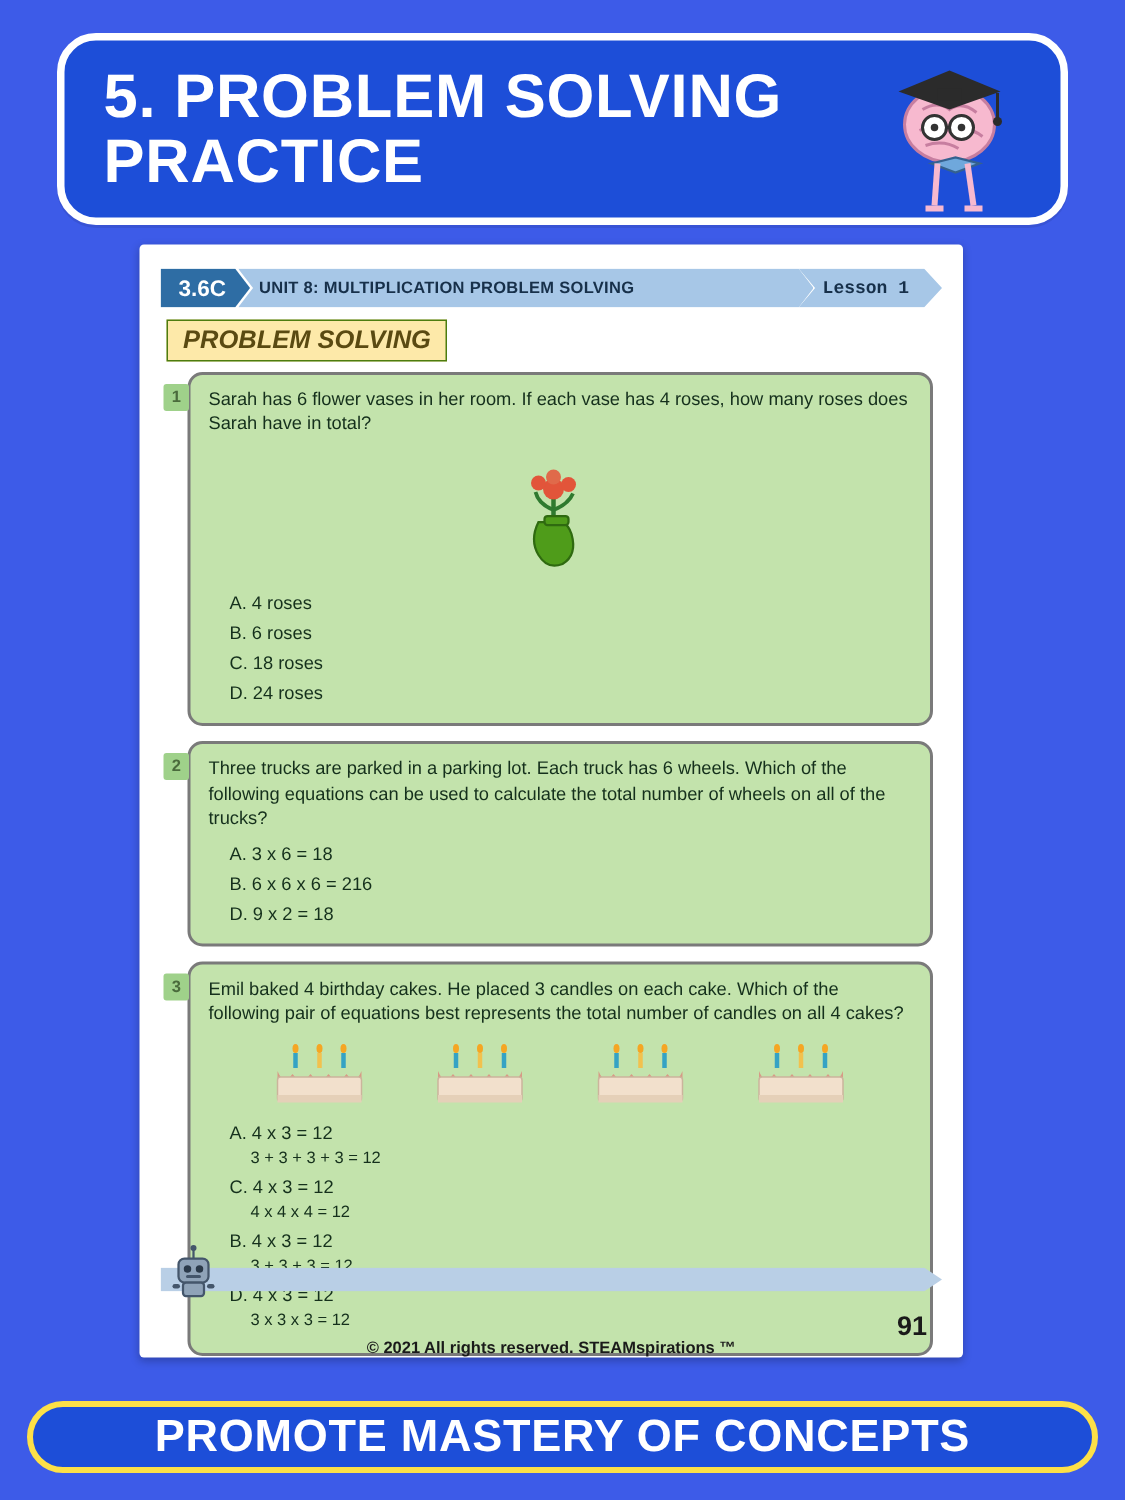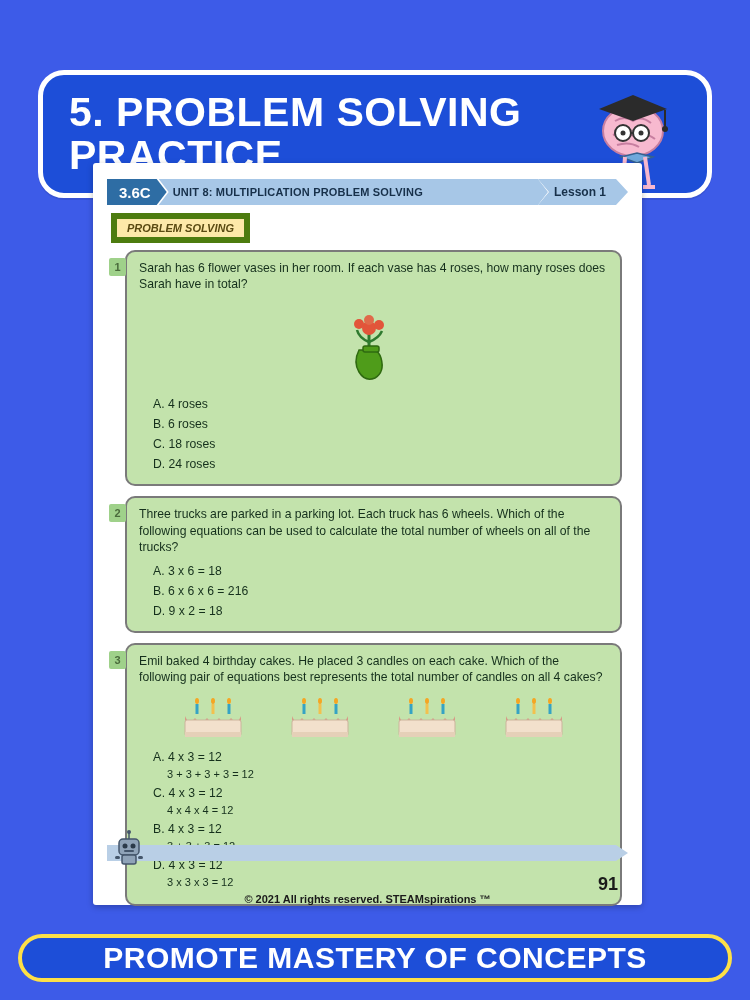--- a/index.html
+++ b/index.html
@@ -15,21 +15,20 @@
   .top-banner {
     position: absolute;
     left: 38px; top: 22px;
     width: 674px; height: 128px;
     background: #1d4ed8;
     border: 5px solid #ffffff;
     border-radius: 26px;
     display: flex;
     align-items: center;
     box-shadow: 0 2px 0 rgba(0,0,0,0.08);
-    margin-top: 48px;
   }
   .top-banner-title {
     color: #ffffff;
     font-size: 41px;
     font-weight: bold;
     line-height: 1.04;
     letter-spacing: 0.5px;
     padding-left: 26px;
     max-width: 520px;
     text-transform: uppercase;
@@ -92,31 +91,32 @@
     color: #17304a;
     font-weight: bold;
     font-size: 12px;
     display: flex;
     align-items: center;
     padding: 0 22px 0 16px;
     margin-left: -10px;
     position: relative;
     z-index: 2;
     clip-path: polygon(0 0, calc(100% - 12px) 0, 100% 50%, calc(100% - 12px) 100%, 0 100%, 11px 50%);
+    font-family: Liberation Mono, monospace;
   }
 
   
   .section-tag {
     display: inline-block;
     background: #fde9a9;
-    border: 6px solid #4d7c0f;
+    border: 1px solid #4d7c0f;
     color: #5a4a12;
     font-style: italic;
     font-weight: bold;
-    font-size: 11px;
+    font-size: 17px;
     padding: 3px 10px;
     margin: 2px 0 7px 4px;
   }
 
   
   .question-card {
     background: #c3e3ac;
     border: 2px solid #7a7a7a;
     border-radius: 10px;
     margin: 0 6px 10px 18px;

